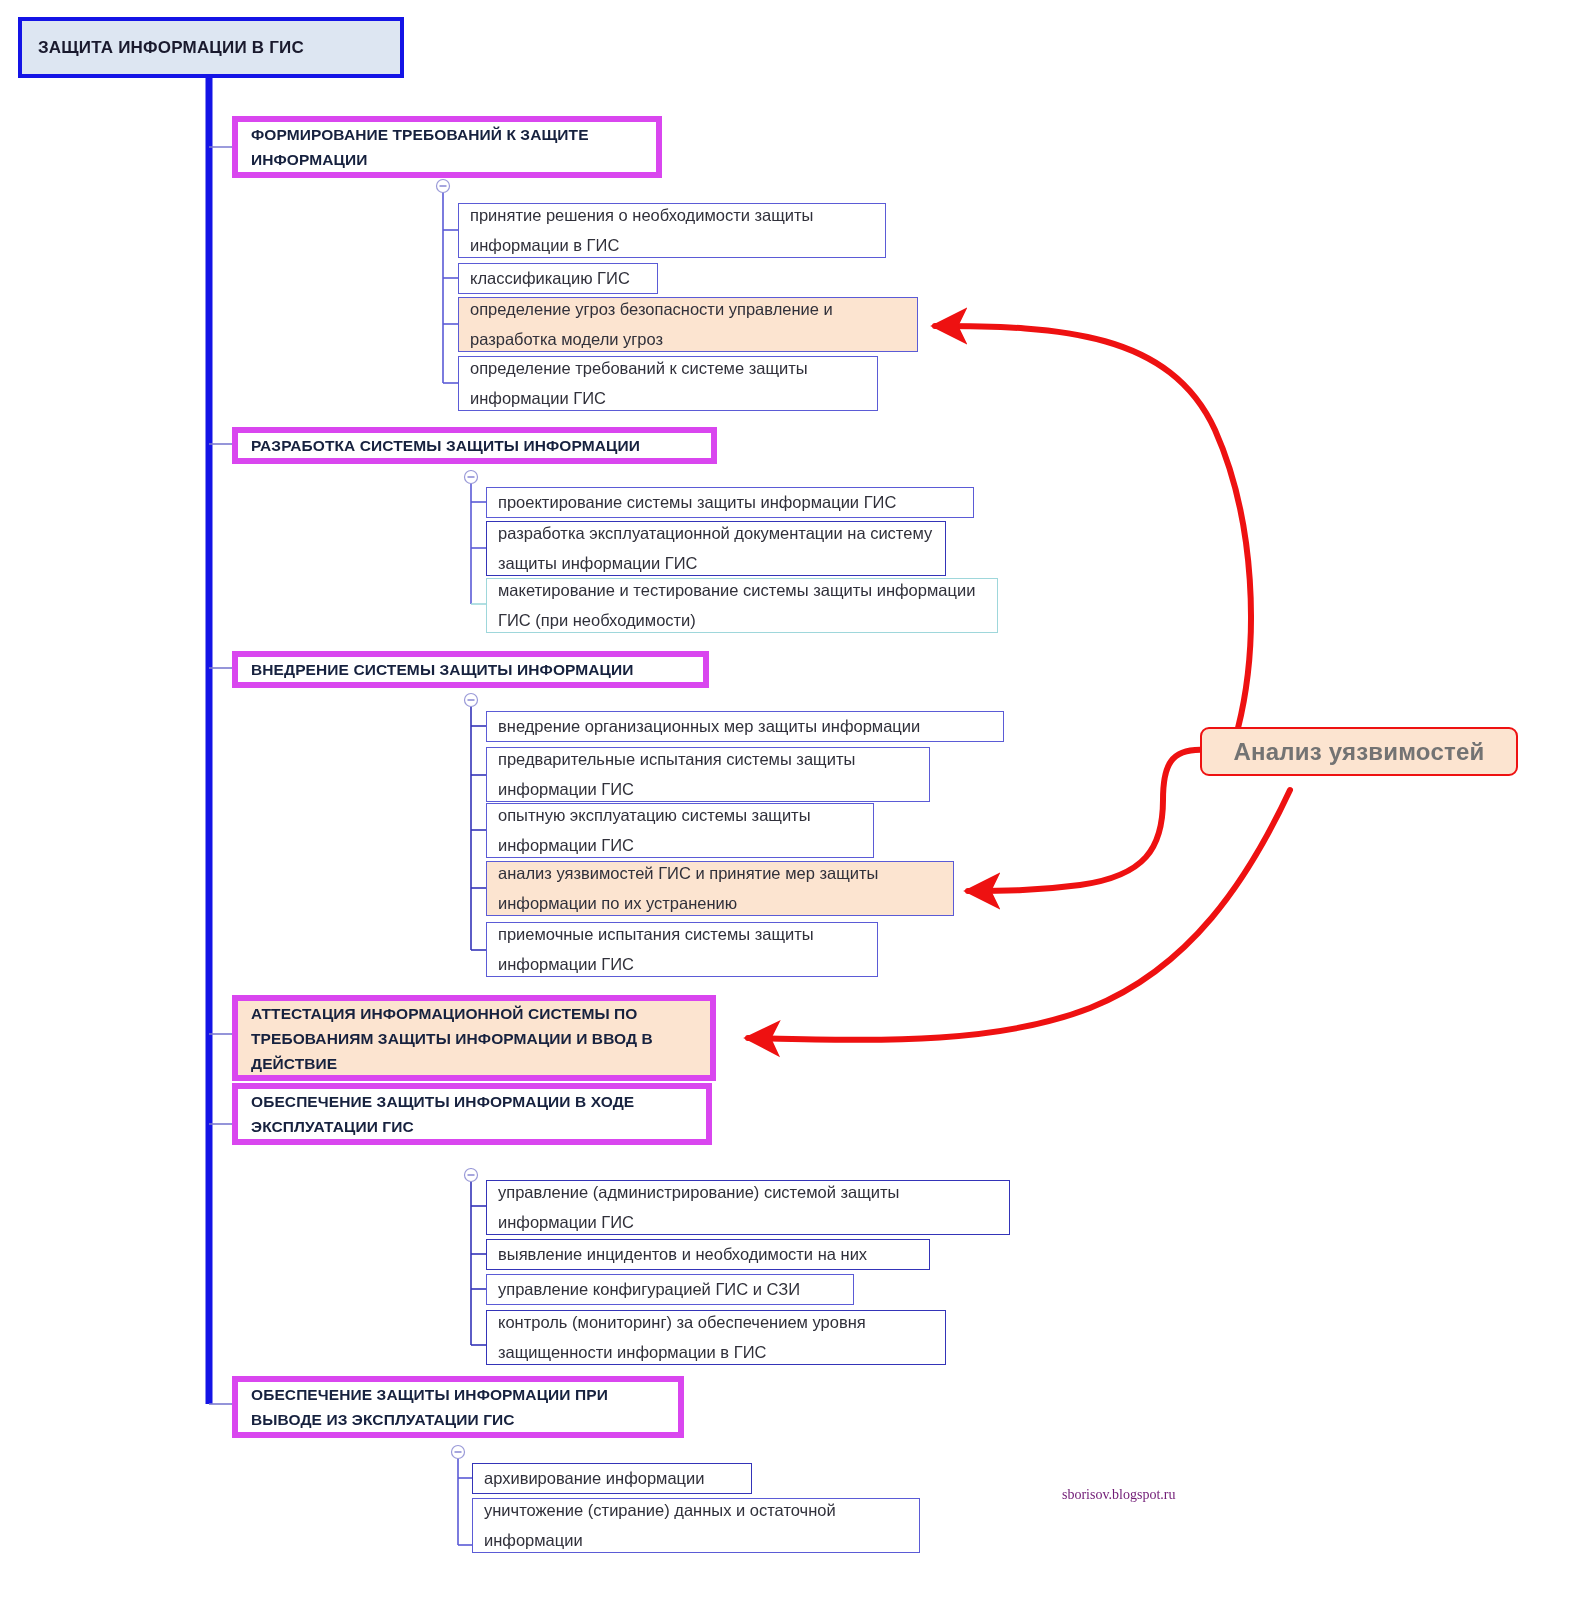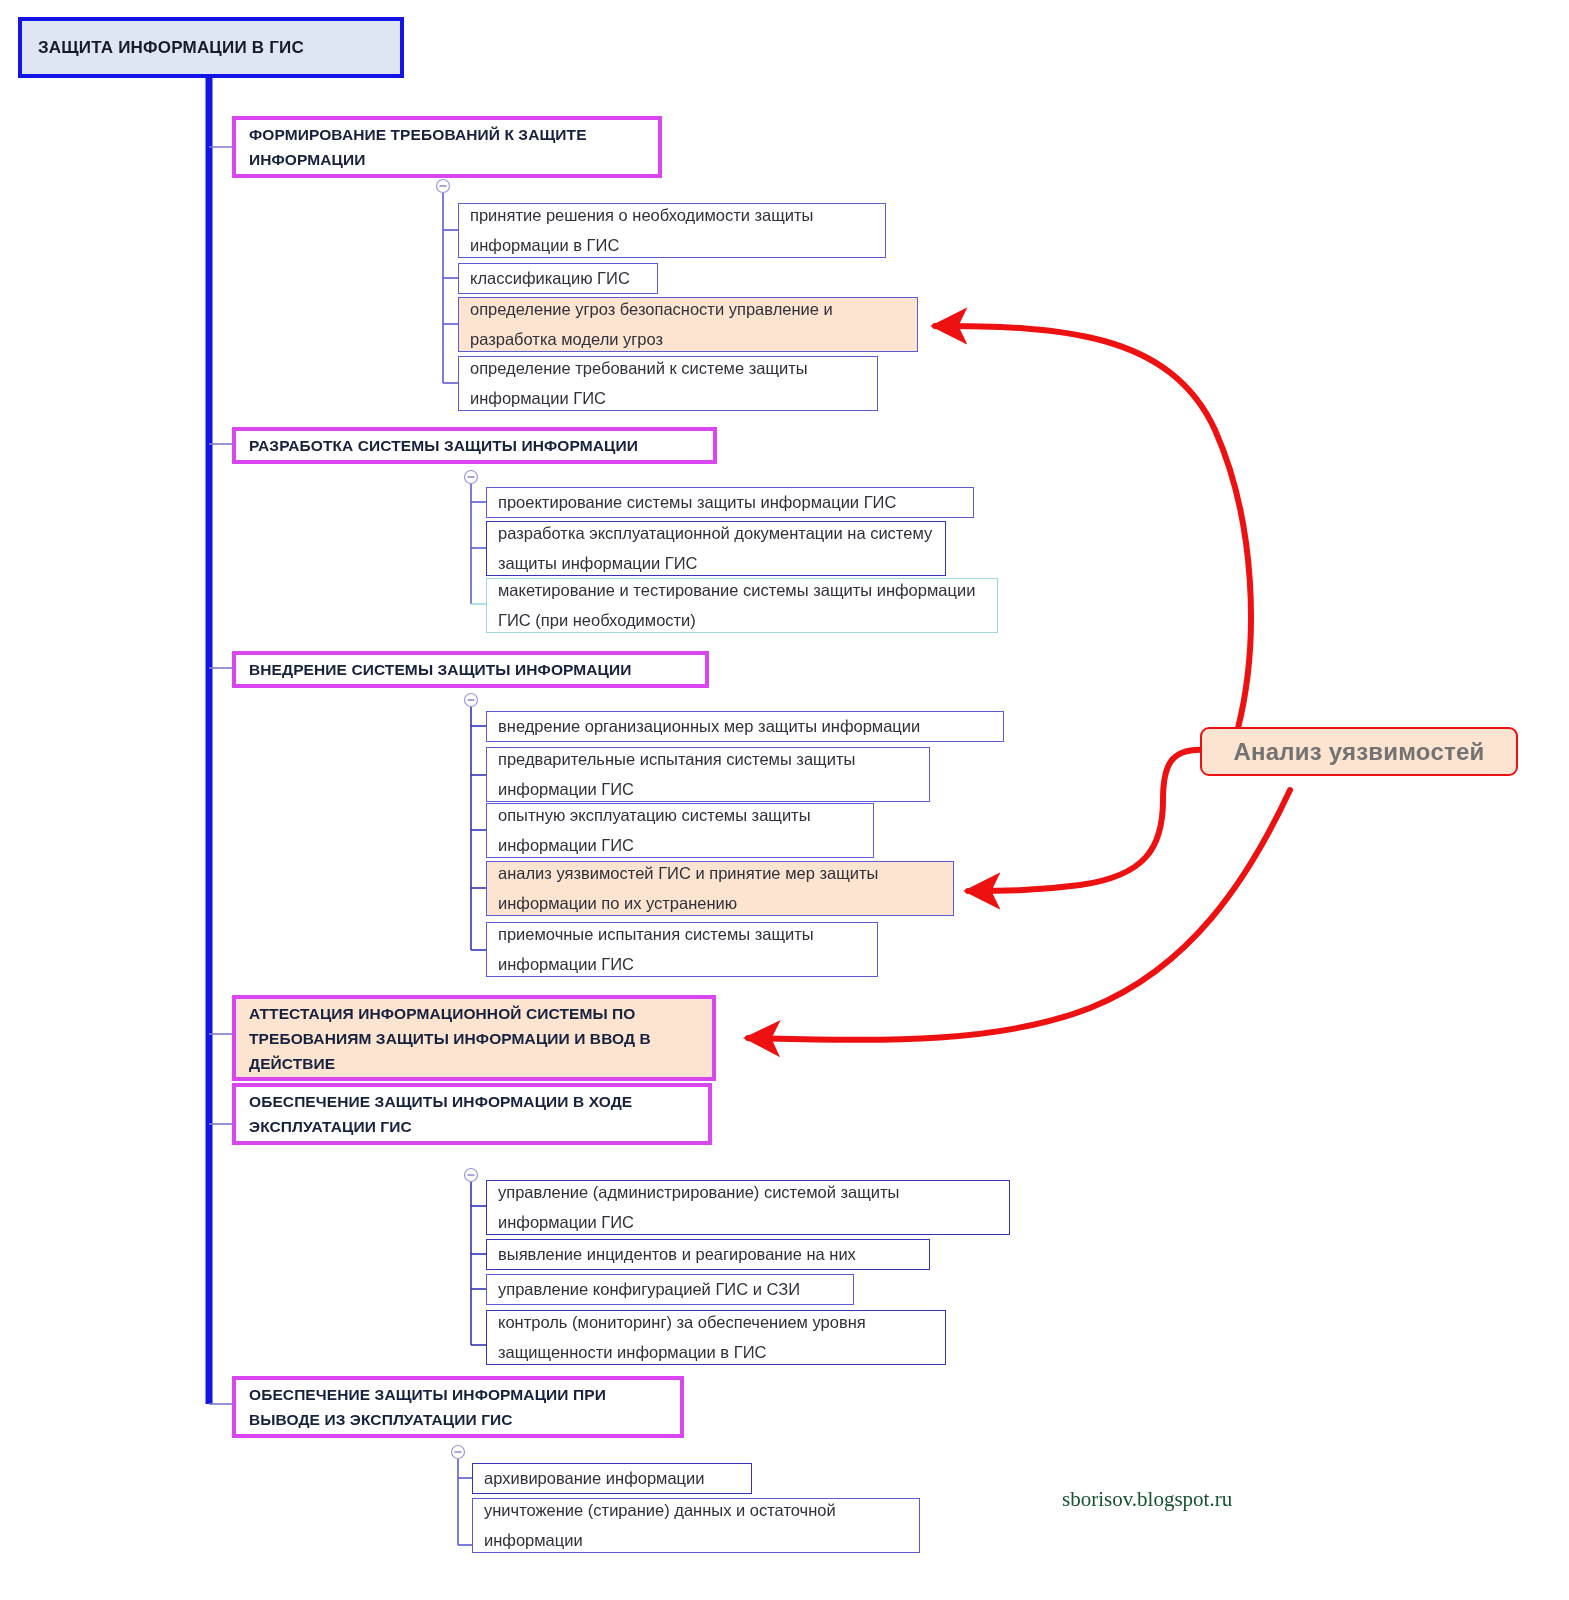--- a/index.html
+++ b/index.html
@@ -34,21 +34,21 @@
     background:#dde6f2;
     padding:10px 14px 10px 16px;
     font-weight:bold;
     font-size:17px;
     letter-spacing:.2px;
     color:#1a1a2e;
   }
 
   
   .lvl1{
-    border:4px solid #d946ef;
+    border:6px solid #d946ef;
     background:#ffffff;
     padding:9px 12px 9px 13px;
     font-weight:bold;
     font-size:15.5px;
     line-height:25px;
     color:#16213e;
     letter-spacing:.1px;
   }
   .lvl1.hl{
     background:#fce4d0;
@@ -88,22 +88,22 @@
     font-size:24px;
     color:#737373;
     letter-spacing:.2px;
     z-index:7;
   }
 
   
   .watermark{
     position:absolute;
     font-family:"Liberation Serif","DejaVu Serif",serif;
-    font-size:21px;
-    color:#14532d;
+    font-size:14px;
+    color:#701a75;
     white-space:nowrap;
   }
 
   
   svg.layer{
     position:absolute;
     left:0; top:0;
     width:1569px;
     height:1600px;
     pointer-events:none;
@@ -240,21 +240,21 @@
   </div>
 
   <div class="node lvl1" style="left:232px; top:1083px; width:480px; height:62px;">
     <span class="txt">ОБЕСПЕЧЕНИЕ ЗАЩИТЫ ИНФОРМАЦИИ В ХОДЕ ЭКСПЛУАТАЦИИ ГИС</span>
   </div>
 
   <div class="node lvl2 navy" style="left:486px; top:1180px; width:524px; height:55px;">
     <span class="txt">управление (администрирование) системой защиты информации ГИС</span>
   </div>
   <div class="node lvl2 navy" style="left:486px; top:1239px; width:444px; height:31px;">
-    <span class="txt">выявление инцидентов и реагирование на них</span>
+    <span class="txt">выявление инцидентов и необходимости на них</span>
   </div>
   <div class="node lvl2" style="left:486px; top:1274px; width:368px; height:31px;">
     <span class="txt">управление конфигурацией ГИС и СЗИ</span>
   </div>
   <div class="node lvl2 navy" style="left:486px; top:1310px; width:460px; height:55px;">
     <span class="txt">контроль (мониторинг) за обеспечением уровня защищенности информации в ГИС</span>
   </div>
 
   <div class="node lvl1" style="left:232px; top:1376px; width:452px; height:62px;">
     <span class="txt">ОБЕСПЕЧЕНИЕ ЗАЩИТЫ ИНФОРМАЦИИ ПРИ ВЫВОДЕ ИЗ ЭКСПЛУАТАЦИИ ГИС</span>

